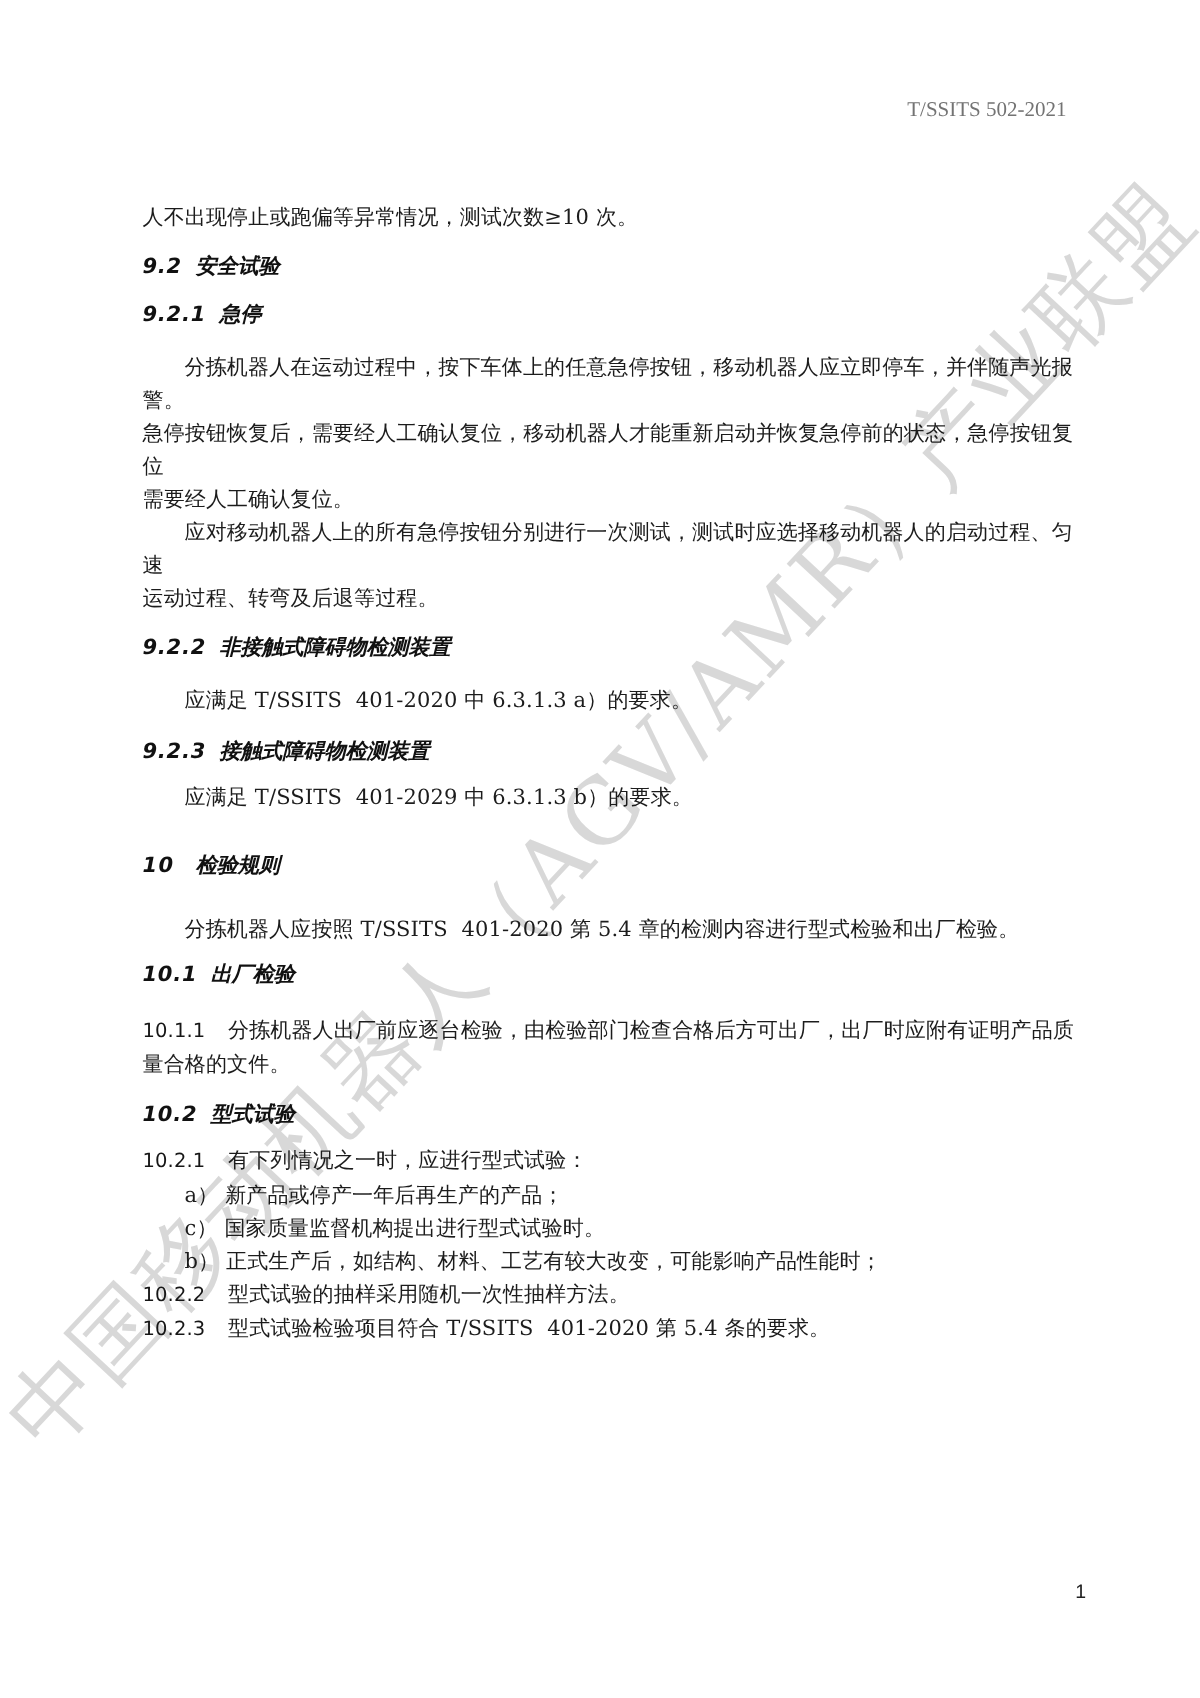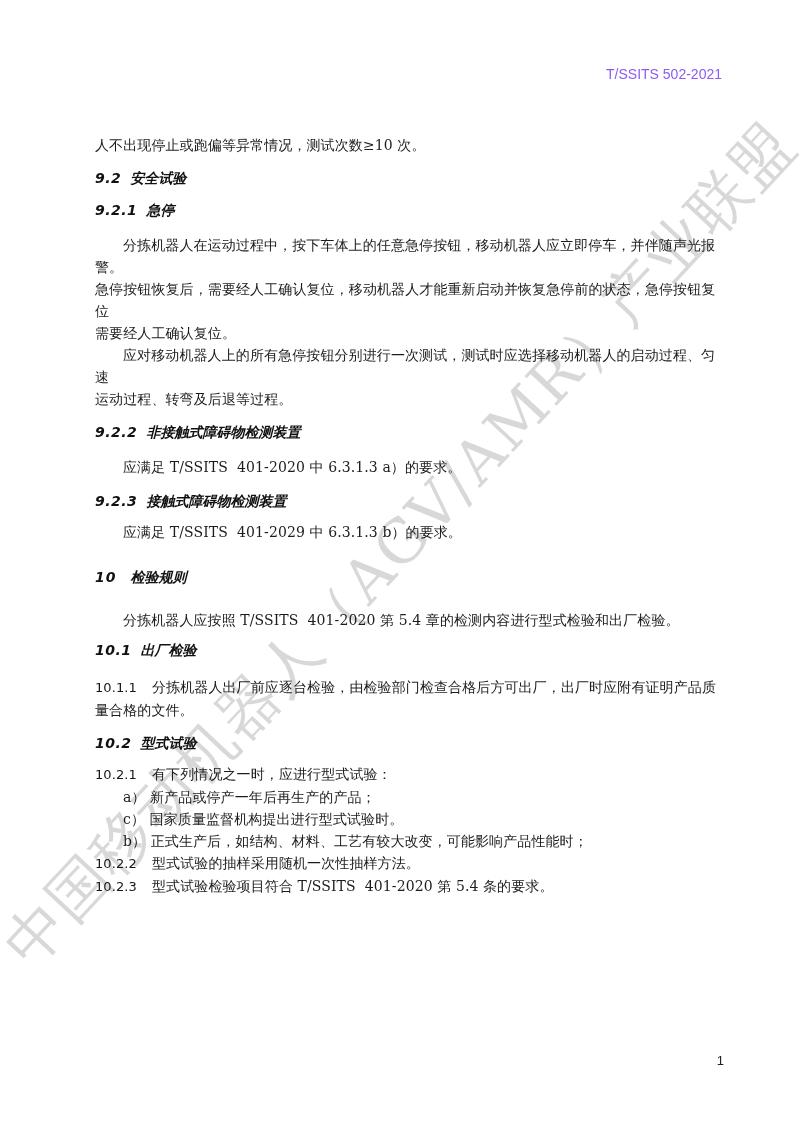--- a/index.html
+++ b/index.html
@@ -23,24 +23,24 @@
     color:#cccccc;
     opacity:0.75;
     white-space:nowrap;
     z-index:0;
     font-family:"DejaVu Serif","Liberation Serif",serif;
     pointer-events:none;
   }
   
   .doc-code {
     position:absolute;
-    top:66px; right:78px;
-    font-family:Liberation Sans, sans-serif;
+    top:66px; right:89px;
+    font-family:Liberation Serif, serif;
     font-size:14px;
-    color:#8b5cf6;
+    color:#737373;
     z-index:2;
   }
   
   .page-num {
     position:absolute;
     top:1053px; right:76px;
     font-family:"Liberation Sans","DejaVu Sans",sans-serif;
     font-size:13px;
     color:#222222;
     z-index:2;

